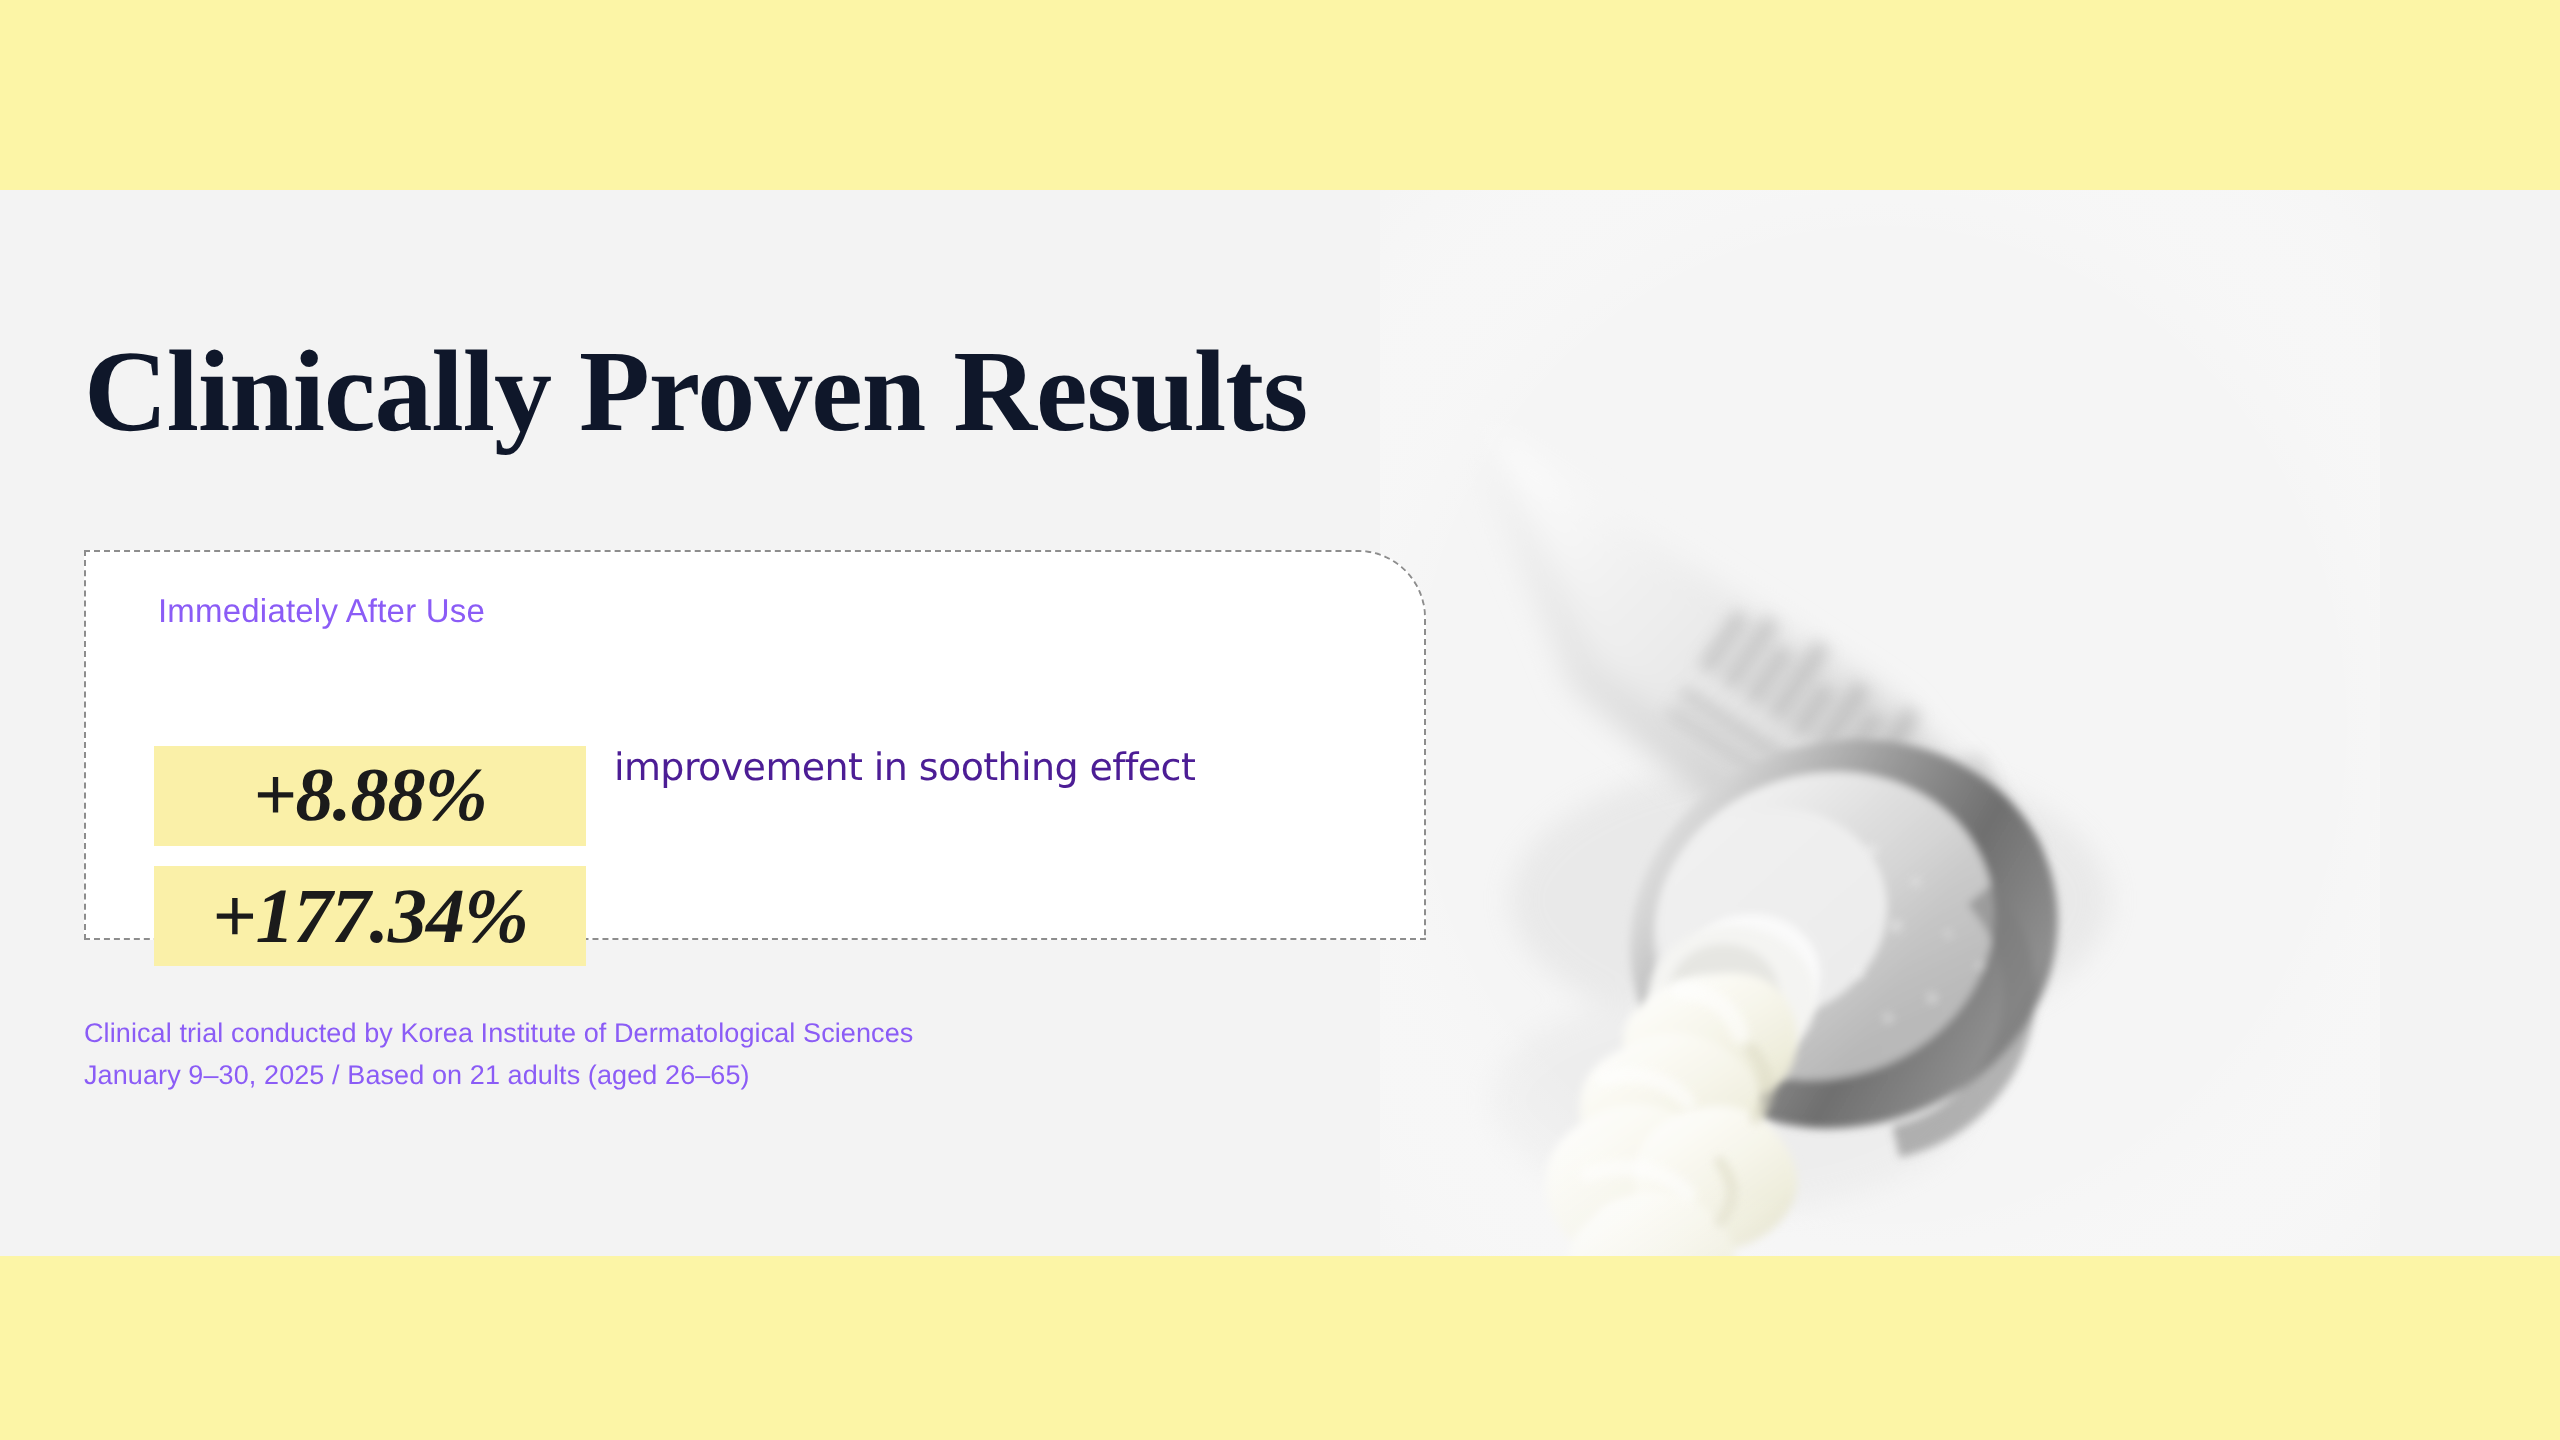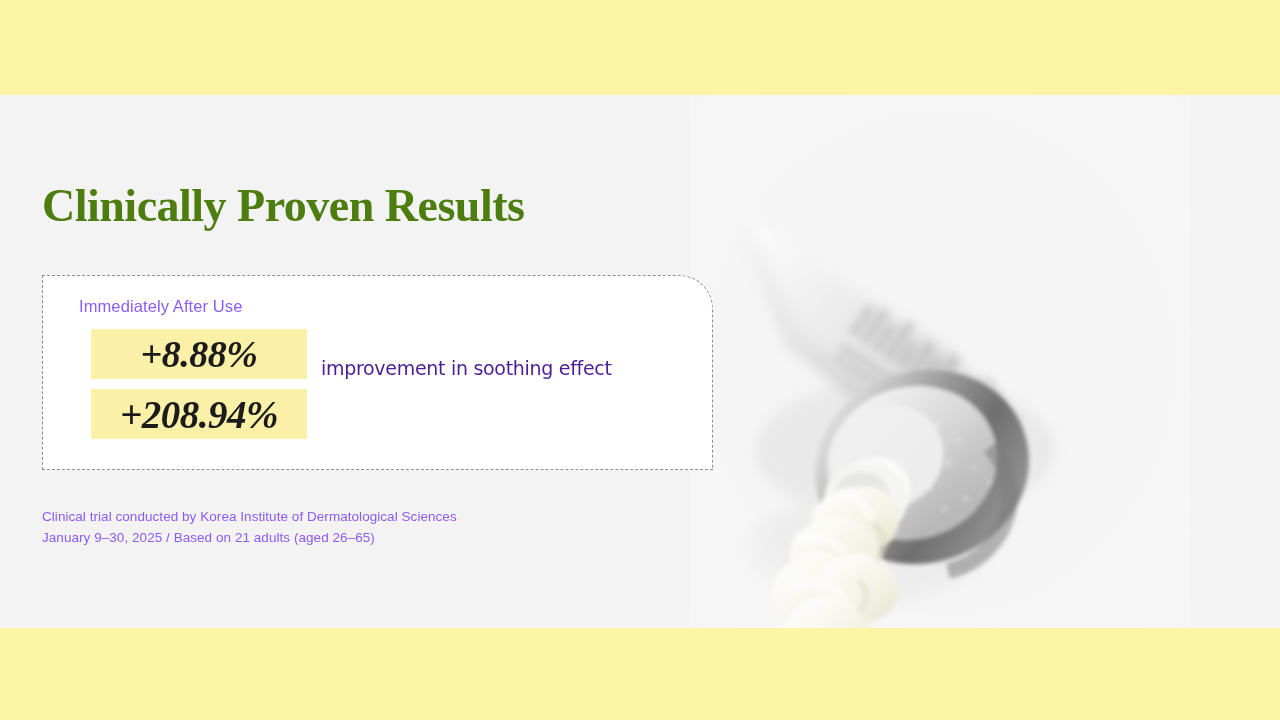--- a/index.html
+++ b/index.html
@@ -41,26 +41,26 @@
   
   #content {
     position:absolute;
     left:0; top:95px;
     width:740px; height:533px;
     z-index:3;
   }
 
   #page-title {
     position:absolute;
-    left:42px; top:88px;
+    left:42px; top:72px;
     font-family:"Liberation Serif", "DejaVu Serif", serif;
     font-weight:bold;
-    font-size:46px;
+    font-size:58px;
     letter-spacing:-0.5px;
-    color:#4d7c0f;
+    color:#0f172a;
     line-height:1;
     white-space:nowrap;
   }
 
   
   #results-card {
     position:absolute;
     left:42px; top:180px;
     width:671px; height:195px;
     background:#ffffff;
@@ -72,23 +72,24 @@
     position:absolute;
     left:36px; top:21px;
     font-size:16.5px;
     color:#8b5cf6;
     letter-spacing:0.1px;
     white-space:nowrap;
   }
 
   .stat-row {
     position:absolute;
-    left:48px;
+    left:34px;
     display:flex;
-    align-items:flex-end;
+    align-items:flex-start;
+    margin-top:44px;
   }
   .stat-row.row-0 { top:53px; }
   .stat-row.row-1 { top:113px; }
 
   .stat-value {
     width:216px;
     height:50px;
     background:#faf0a8;
     display:flex;
     align-items:center;
@@ -280,21 +281,21 @@
     <div id="results-card">
 
       <div id="card-subtitle">Immediately After Use</div>
 
       <div class="stat-row row-0">
         <div class="stat-value">+8.88%</div>
         <div class="stat-label">improvement in soothing effect</div>
       </div>
 
       <div class="stat-row row-1">
-        <div class="stat-value">+208.94%</div>
+        <div class="stat-value">+177.34%</div>
       </div>
 
     </div>
 
     <div id="footnote">
       <div>Clinical trial conducted by Korea Institute of Dermatological Sciences</div>
       <div>January 9–30, 2025 / Based on 21 adults (aged 26–65)</div>
     </div>
 
   </div>

